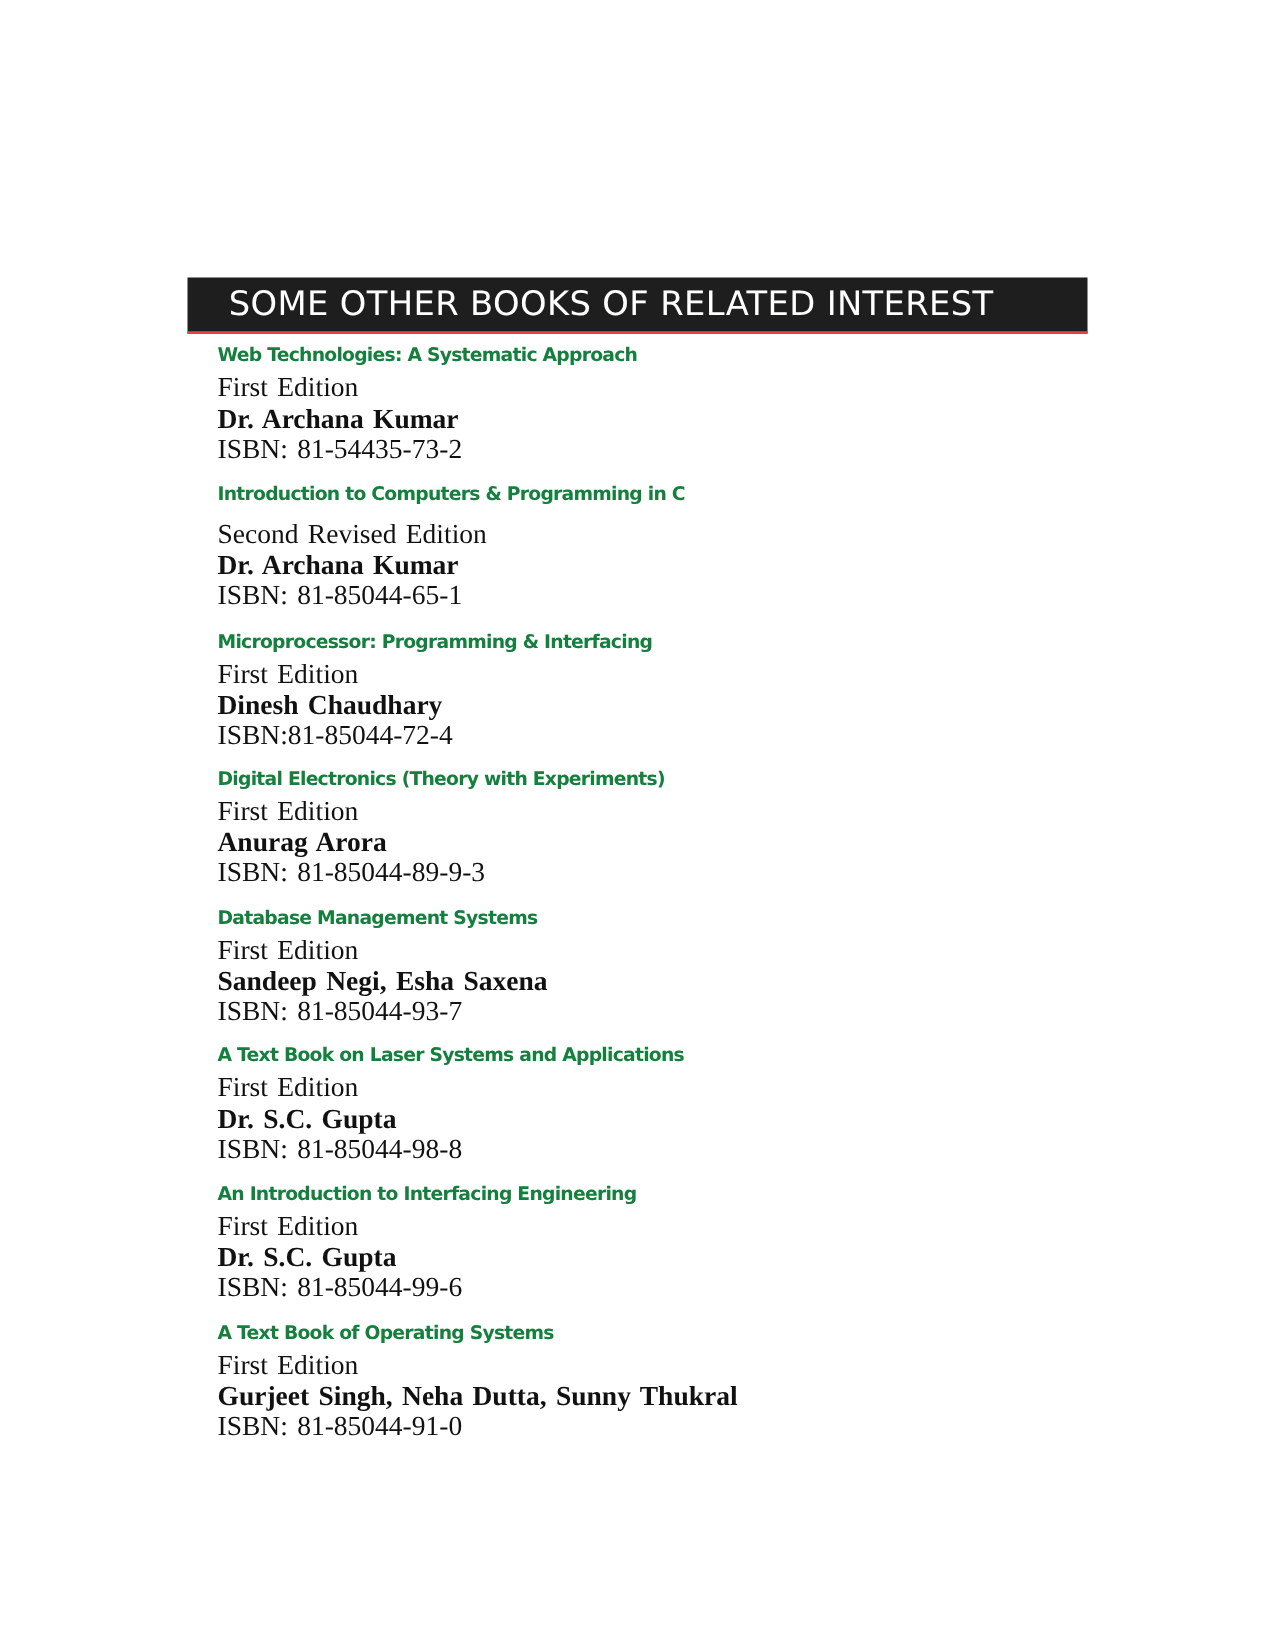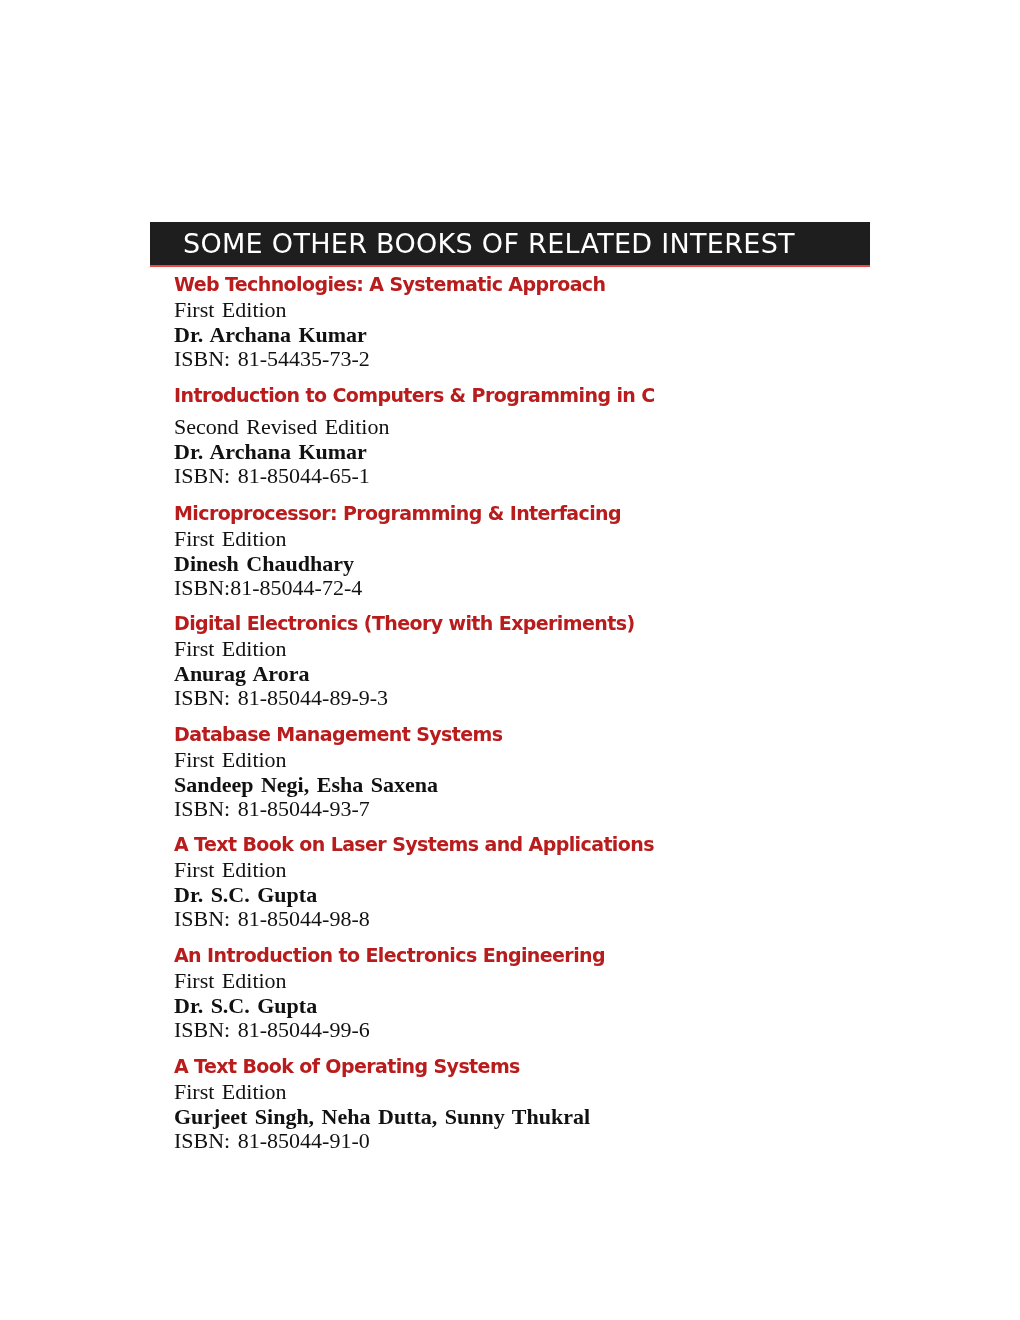--- a/index.html
+++ b/index.html
@@ -9,22 +9,22 @@
     background: #1e1e1e; border-bottom: 2px solid #ef4444; box-sizing: border-box;
   }
   .banner-title {
     position: absolute; left: 33px; top: 6px;
     font-family: "DejaVu Sans", sans-serif; font-size: 27px; color: #ffffff;
     letter-spacing: 0.3px; white-space: nowrap;
   }
   .books { position: absolute; left: 174px; top: 270px; width: 700px; }
   .book { position: absolute; left: 0; }
   .title {
-    font-family: "DejaVu Sans", sans-serif; font-weight: bold; font-size: 19px;
-    color: #b91c1c; letter-spacing: -0.6px; white-space: nowrap; line-height: 28px;
+    font-family: "DejaVu Sans", sans-serif; font-weight: bold; font-size: 15px;
+    color: #15803d; letter-spacing: -0.6px; white-space: nowrap; line-height: 28px;
   }
   .line {
     font-family: "Liberation Serif", serif; font-size: 22px; color: #111;
     line-height: 24.5px; white-space: nowrap; word-spacing: 2px;
   }
   .author { font-weight: bold; }
 </style>
 </head>
 <body>
 
@@ -63,21 +63,21 @@
     <div class="line author">Sandeep Negi, Esha Saxena</div>
     <div class="line">ISBN: 81-85044-93-7</div>
   </div>
   <div class="book" style="top:560px">
     <div class="title">A Text Book on Laser Systems and Applications</div>
     <div class="line">First Edition</div>
     <div class="line author">Dr. S.C. Gupta</div>
     <div class="line">ISBN: 81-85044-98-8</div>
   </div>
   <div class="book" style="top:671px">
-    <div class="title">An Introduction to Electronics Engineering</div>
+    <div class="title">An Introduction to Interfacing Engineering</div>
     <div class="line">First Edition</div>
     <div class="line author">Dr. S.C. Gupta</div>
     <div class="line">ISBN: 81-85044-99-6</div>
   </div>
   <div class="book" style="top:782px">
     <div class="title">A Text Book of Operating Systems</div>
     <div class="line">First Edition</div>
     <div class="line author">Gurjeet Singh, Neha Dutta, Sunny Thukral</div>
     <div class="line">ISBN: 81-85044-91-0</div>
   </div>

